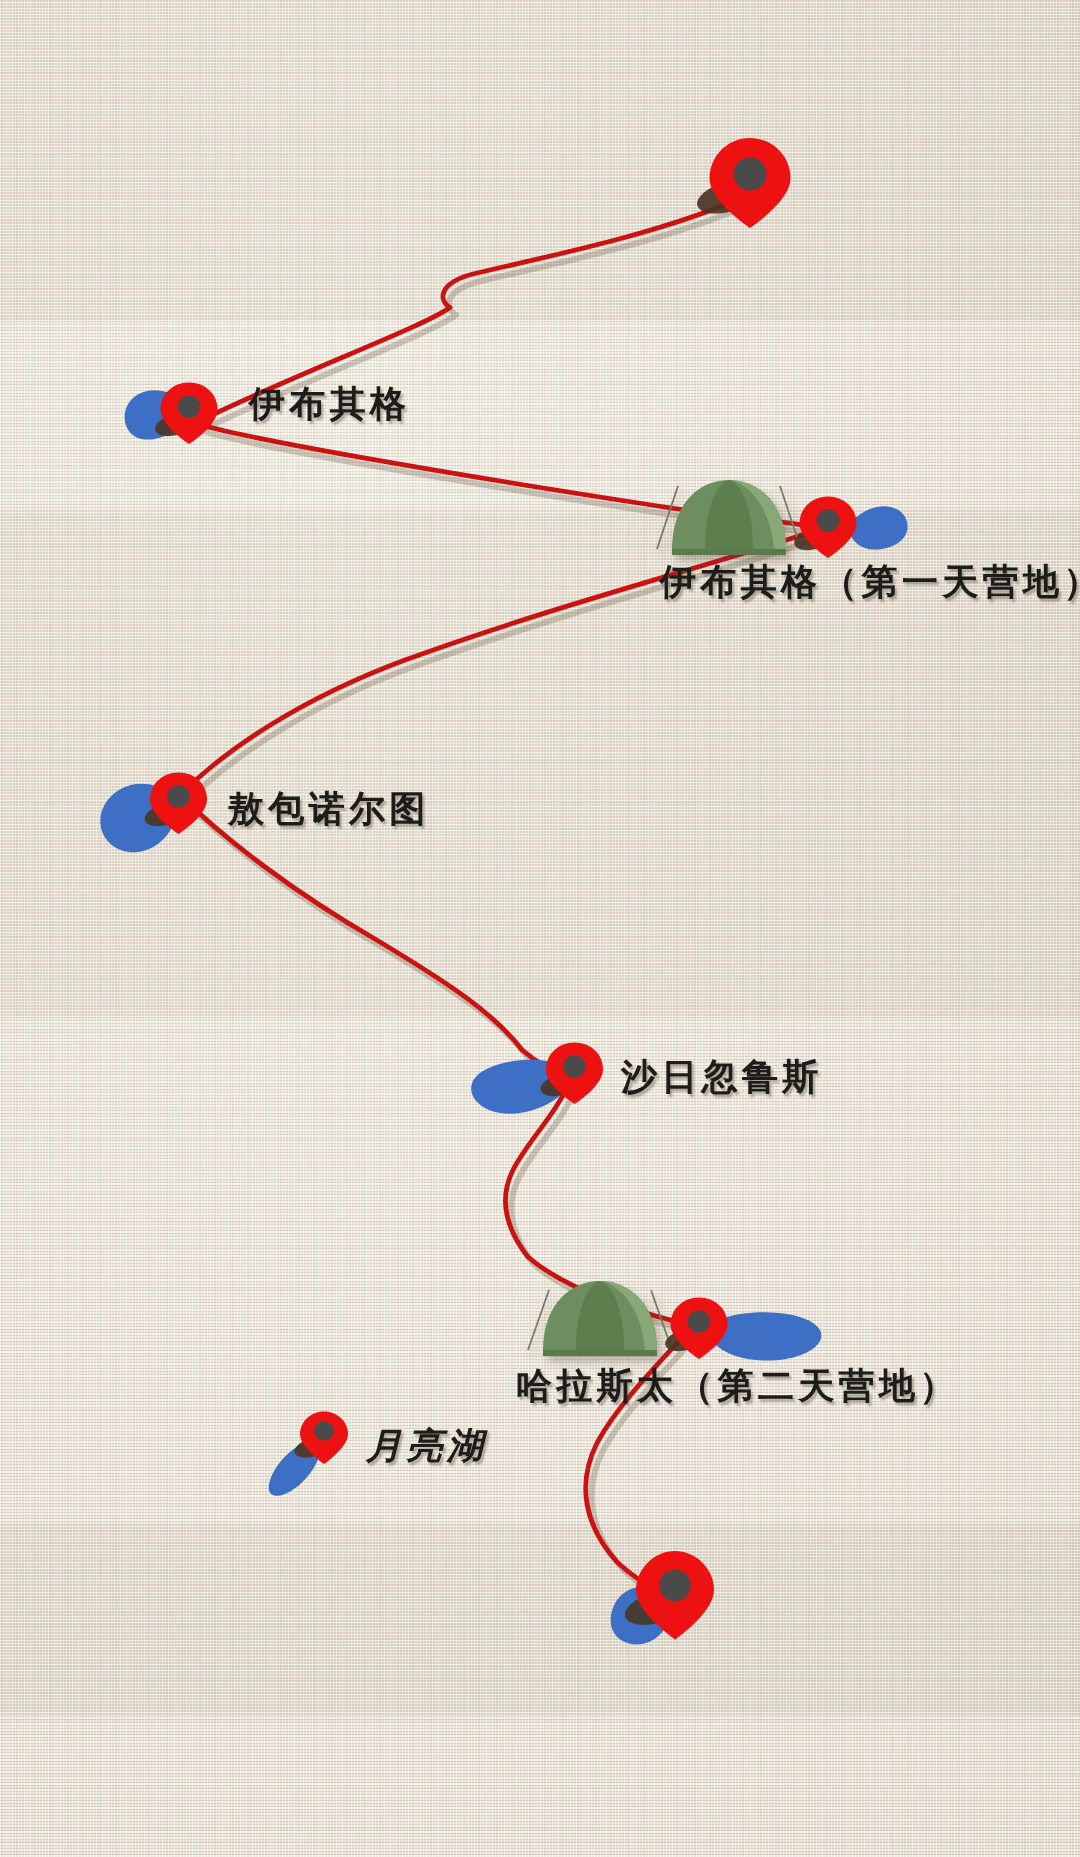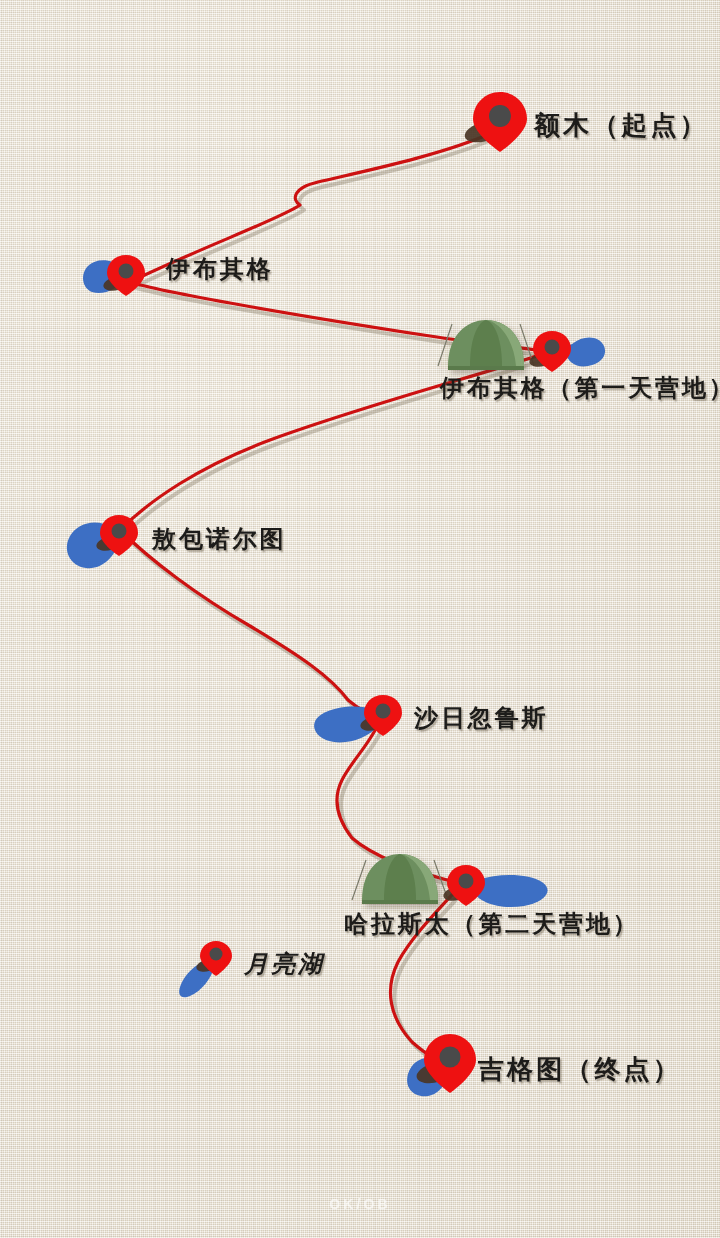--- a/index.html
+++ b/index.html
@@ -168,23 +168,20 @@
       </g>
 
       <g>
         <ellipse cx="437" cy="1072" rx="21" ry="10" fill="#4a3525" opacity="0.92" transform="rotate(-16 437 1072)"></ellipse>
         <path fill="#ee1111" d="M 450 1034 C 436 1034 424 1046 424 1060 C 424 1075 450 1093 450 1093 C 450 1093 476 1075 476 1060 C 476 1046 464 1034 450 1034 Z"></path>
         <circle cx="450" cy="1057" r="10.5" fill="#4a4a4a"></circle>
       </g>
     </g>
   </svg>
 
-  <div class="poi-label" style="left: 534px; top: 108px; font-size: 26px; color: rgb(29, 28, 26);">额木（起点）</div>
   <div class="poi-label" style="left: 166px; top: 253px; font-size: 24px; color: rgb(29, 28, 26);">伊布其格</div>
   <div class="poi-label" style="left: 440px; top: 372px; font-size: 24px; color: rgb(29, 28, 26);">伊布其格（第一天营地）</div>
   <div class="poi-label" style="left: 152px; top: 523px; font-size: 24px; color: rgb(29, 28, 26); text-align: right;">敖包诺尔图</div>
   <div class="poi-label" style="left: 414px; top: 702px; font-size: 24px; color: rgb(29, 28, 26);">沙日忽鲁斯</div>
   <div class="poi-label" style="left: 344px; top: 908px; font-size: 24px; color: rgb(29, 28, 26);">哈拉斯太（第二天营地）</div>
   <div class="poi-label" style="left: 244px; top: 948px; font-size: 24px; color: rgb(29, 28, 26); font-style: italic;">月亮湖</div>
-  <div class="poi-label" style="left: 478px; top: 1052px; font-size: 26px; color: rgb(29, 28, 26);">吉格图（终点）</div>
 
-  <div class="watermark" style="top:1196px;">OK/OB</div>
 </div>
 
 </body></html>

